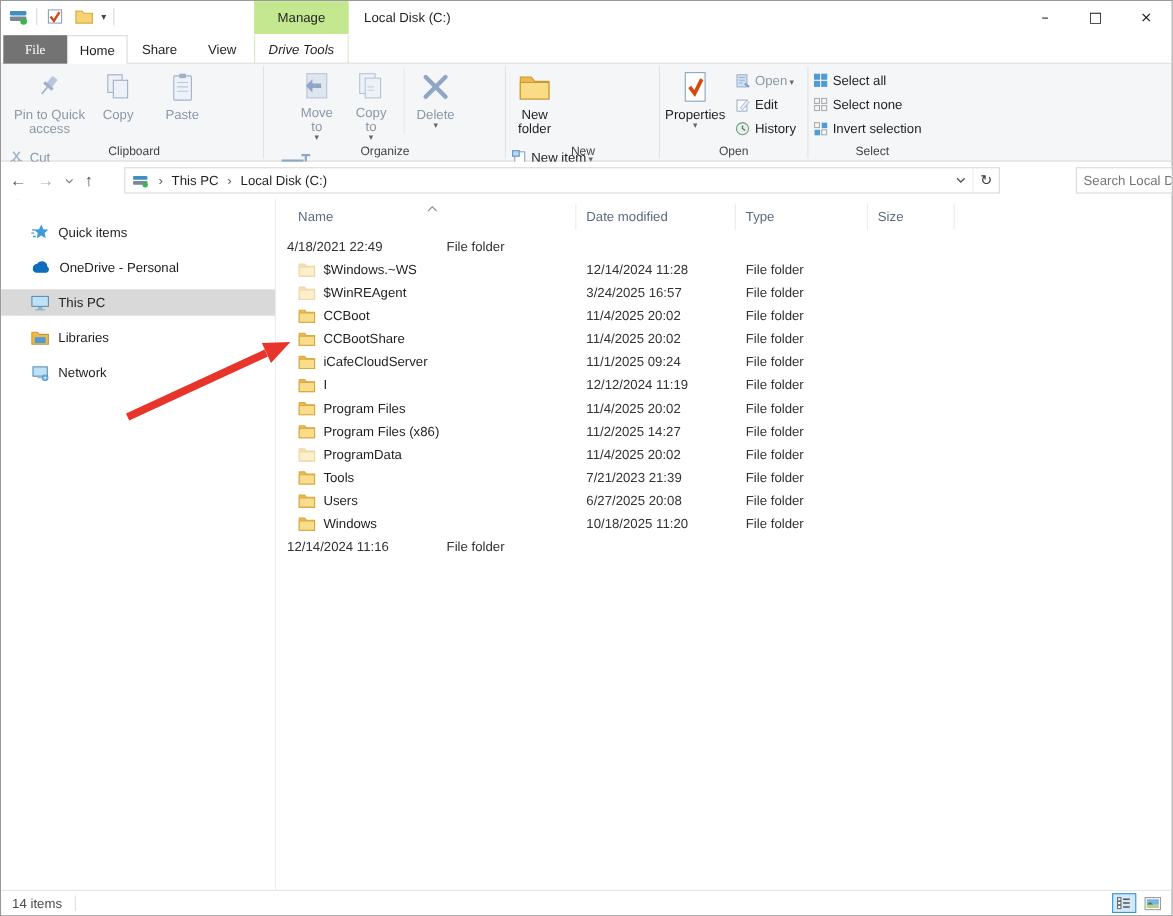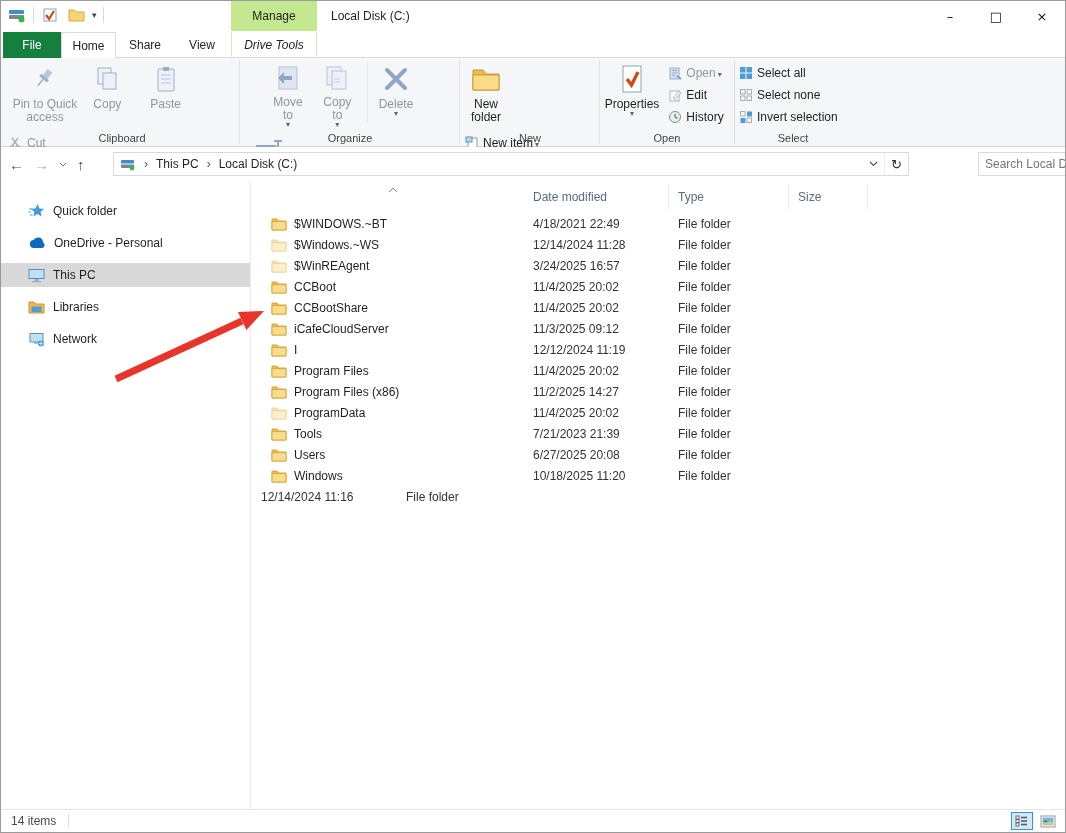--- a/index.html
+++ b/index.html
@@ -17,21 +17,21 @@
   .qat .caret { font-size:9px; color:#444; }
   .ctx-header { position:absolute; left:230px; top:0; width:86px; height:30px; background:#c3e88f;
     display:flex; align-items:center; justify-content:center; color:#262626; }
   .win-title { position:absolute; left:330px; top:0; height:30px; display:flex; align-items:center; }
   .win-controls { position:absolute; right:0; top:0; height:30px; display:flex; }
   .win-btn { width:46px; height:30px; display:flex; align-items:center; justify-content:center;
     font-size:13px; color:#111; font-family:"DejaVu Sans",sans-serif; }
   
   .tabrow { position:absolute; top:30px; left:0; right:0; height:27px; background:#fff; border-bottom:1px solid #dadada; }
   .tab { position:absolute; top:1px; height:26px; display:flex; align-items:center; justify-content:center; }
-  .tab-file { left:2px; width:58px; background:#15803d; color:#fff; }
+  .tab-file { left:2px; width:58px; background:#737373; color:#fff;font-family:Liberation Serif, serif; }
   .tab-home { left:60px; width:55px; background:#fff; border:1px solid #dadada; border-bottom:1px solid #fff; height:27px; }
   .tab-share { left:115px; width:58px; }
   .tab-view { left:173px; width:56px; }
   .tab-drive { left:230px; width:86px; border-left:1px solid #d5e8c0; border-right:1px solid #d5e8c0;font-style:italic; }
   .ribbon-right { position:absolute; right:8px; top:34px; display:flex; gap:10px; align-items:center; }
   .chevron-up { color:#777; font-size:11px; }
   .help-badge { width:17px; height:17px; border-radius:50%; background:#1d6db6; color:#fff;
     display:flex; align-items:center; justify-content:center; font-size:11px; font-weight:bold; }
   
   .ribbon { position:absolute; top:57px; left:0; right:0; height:89px; background:#f5f6f7; border-bottom:1px solid #d4d4d4; }
@@ -391,21 +391,21 @@
   </div>
 </div>
 
 <div class="main">
   <div class="sidebar">
     <div class="side-item">
       <svg width="17" height="16" viewBox="0 0 17 16">
           <path d="M9.5 1 l2 4.4 4.5.4 -3.4 3.1 1 4.6 -4.1-2.4 -4.1 2.4 1-4.6 L3 5.8 l4.5-.4 z" fill="#3f9bdc"></path>
           <path d="M1 6 h3 M0.5 9 h2.5 M2 12 h2.5" stroke="#3f9bdc" stroke-width="1.2"></path>
         </svg>
-      <span>Quick folder</span>
+      <span>Quick items</span>
     </div>
     <div class="side-item">
       <svg width="18" height="12" viewBox="0 0 18 12">
           <path d="M5 11 a4 4 0 0 1 .6-7.9 A5 5 0 0 1 15 5.2 a3.2 3.2 0 0 1-.6 5.8 z" fill="#0d6cbd"></path>
         </svg>
       <span>OneDrive - Personal</span>
     </div>
     <div class="side-item selected">
       <svg width="17" height="15" viewBox="0 0 17 15">
           <rect x="1" y="1.5" width="15" height="9" fill="#bfe1f5" stroke="#5f8fb4"></rect>
@@ -432,33 +432,27 @@
     </div>
   </div>
 
   <div class="listpane">
     <div class="lheader">
       <span class="sort-chev">
         <svg width="10" height="6" viewBox="0 0 10 6">
             <path d="M1 5 L5 1 L9 5" stroke="#8a8a8a" fill="none"></path>
           </svg>
       </span>
+      <span class="hcell h-name">Name</span>
       <span class="hcell h-date">Date modified</span>
       <span class="hcell h-type">Type</span>
       <span class="hcell h-size">Size</span>
     </div>
     <div class="rows">
   <div class="row">
-    <span class="cell c-name">
-      <svg class="folder" width="16" height="14" viewBox="0 0 16 14">
-        <path d="M1 2 h5 l1.5 2 h7.5 v9 h-14 z" fill="#f0b94c" stroke="#d9a943"></path>
-        <path d="M1 4.6 h14 v8.4 h-14 z" fill="#f9dd8b" stroke="#d9a943"></path>
-      </svg>
-      <span class="nm">$WINDOWS.~BT</span>
-    </span>
     <span class="cell c-date">4/18/2021 22:49</span>
     <span class="cell c-type">File folder</span>
     <span class="cell c-size"></span>
   </div>
 
   <div class="row faded">
     <span class="cell c-name">
       <svg class="folder" width="16" height="14" viewBox="0 0 16 14">
         <path d="M1 2 h5 l1.5 2 h7.5 v9 h-14 z" fill="#f0b94c" stroke="#d9a943"></path>
         <path d="M1 4.6 h14 v8.4 h-14 z" fill="#f9dd8b" stroke="#d9a943"></path>
@@ -510,21 +504,21 @@
   </div>
 
   <div class="row">
     <span class="cell c-name">
       <svg class="folder" width="16" height="14" viewBox="0 0 16 14">
         <path d="M1 2 h5 l1.5 2 h7.5 v9 h-14 z" fill="#f0b94c" stroke="#d9a943"></path>
         <path d="M1 4.6 h14 v8.4 h-14 z" fill="#f9dd8b" stroke="#d9a943"></path>
       </svg>
       <span class="nm">iCafeCloudServer</span>
     </span>
-    <span class="cell c-date">11/3/2025 09:12</span>
+    <span class="cell c-date">11/1/2025 09:24</span>
     <span class="cell c-type">File folder</span>
     <span class="cell c-size"></span>
   </div>
 
   <div class="row">
     <span class="cell c-name">
       <svg class="folder" width="16" height="14" viewBox="0 0 16 14">
         <path d="M1 2 h5 l1.5 2 h7.5 v9 h-14 z" fill="#f0b94c" stroke="#d9a943"></path>
         <path d="M1 4.6 h14 v8.4 h-14 z" fill="#f9dd8b" stroke="#d9a943"></path>
       </svg>

